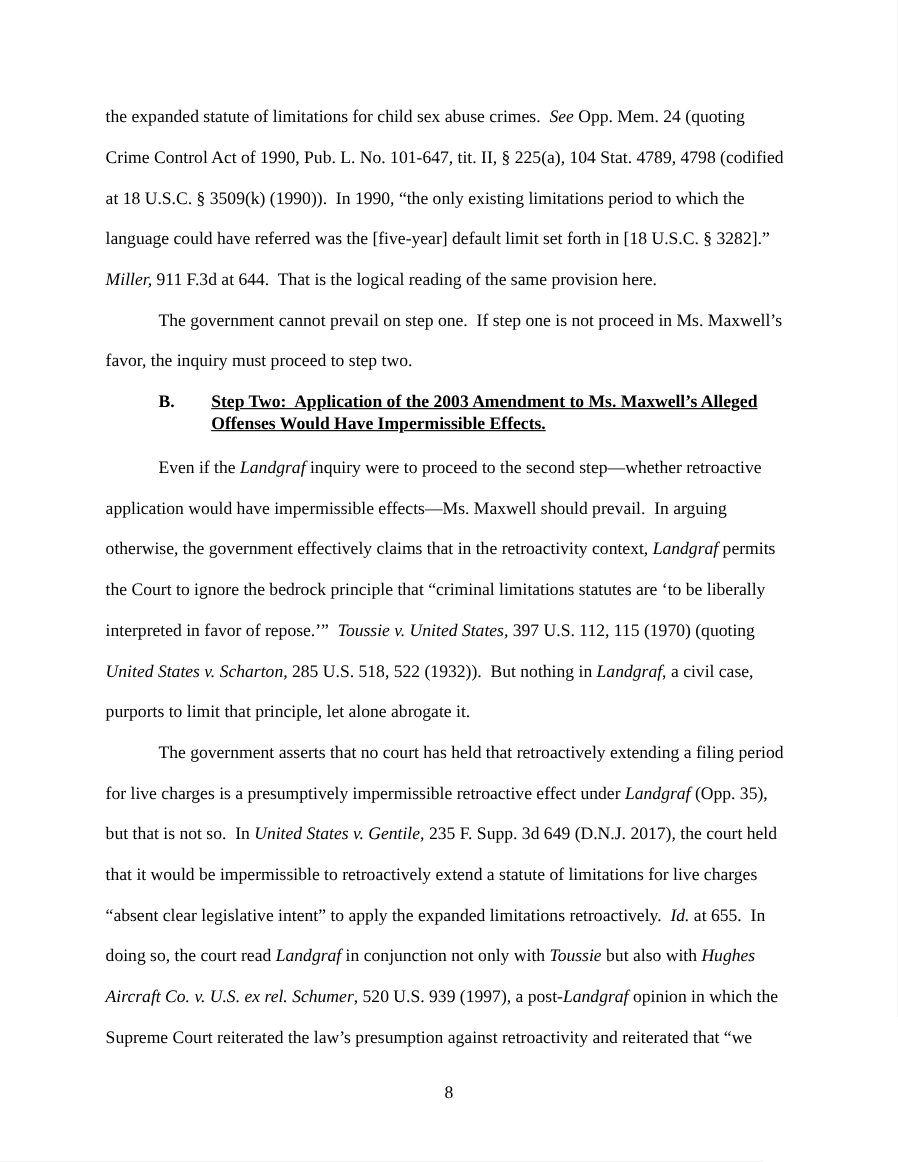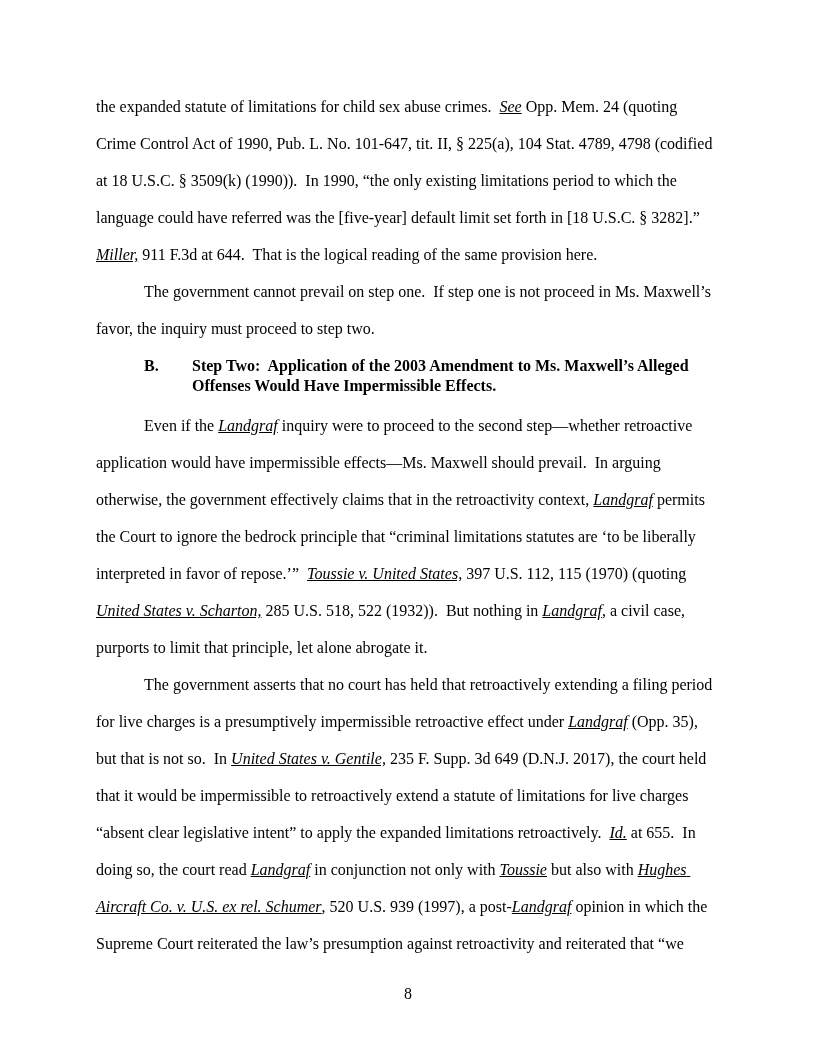--- a/index.html
+++ b/index.html
@@ -28,33 +28,33 @@
     margin: 0;
     line-height: 37px;
     text-align: left;
     white-space: pre-wrap;
   }
   .para.indent {
     text-indent: 48px;
   }
   .it {
     font-style: italic;
-    text-decoration: underline;
   }
   .heading {
     display: flex;
     font-weight: bold;
     line-height: 20px;
     margin: 9px 0 11px 48px;
   }
   .h-label {
     flex: 0 0 48px;
     width: 48px;
   }
   .h-text {
+    text-decoration: underline;
     white-space: pre-wrap;
   }
   .footer {
     position: absolute;
     left: 0;
     right: 0;
     top: 986px;
     text-align: center;
     line-height: 16px;
     font-family: "Liberation Serif", serif;

